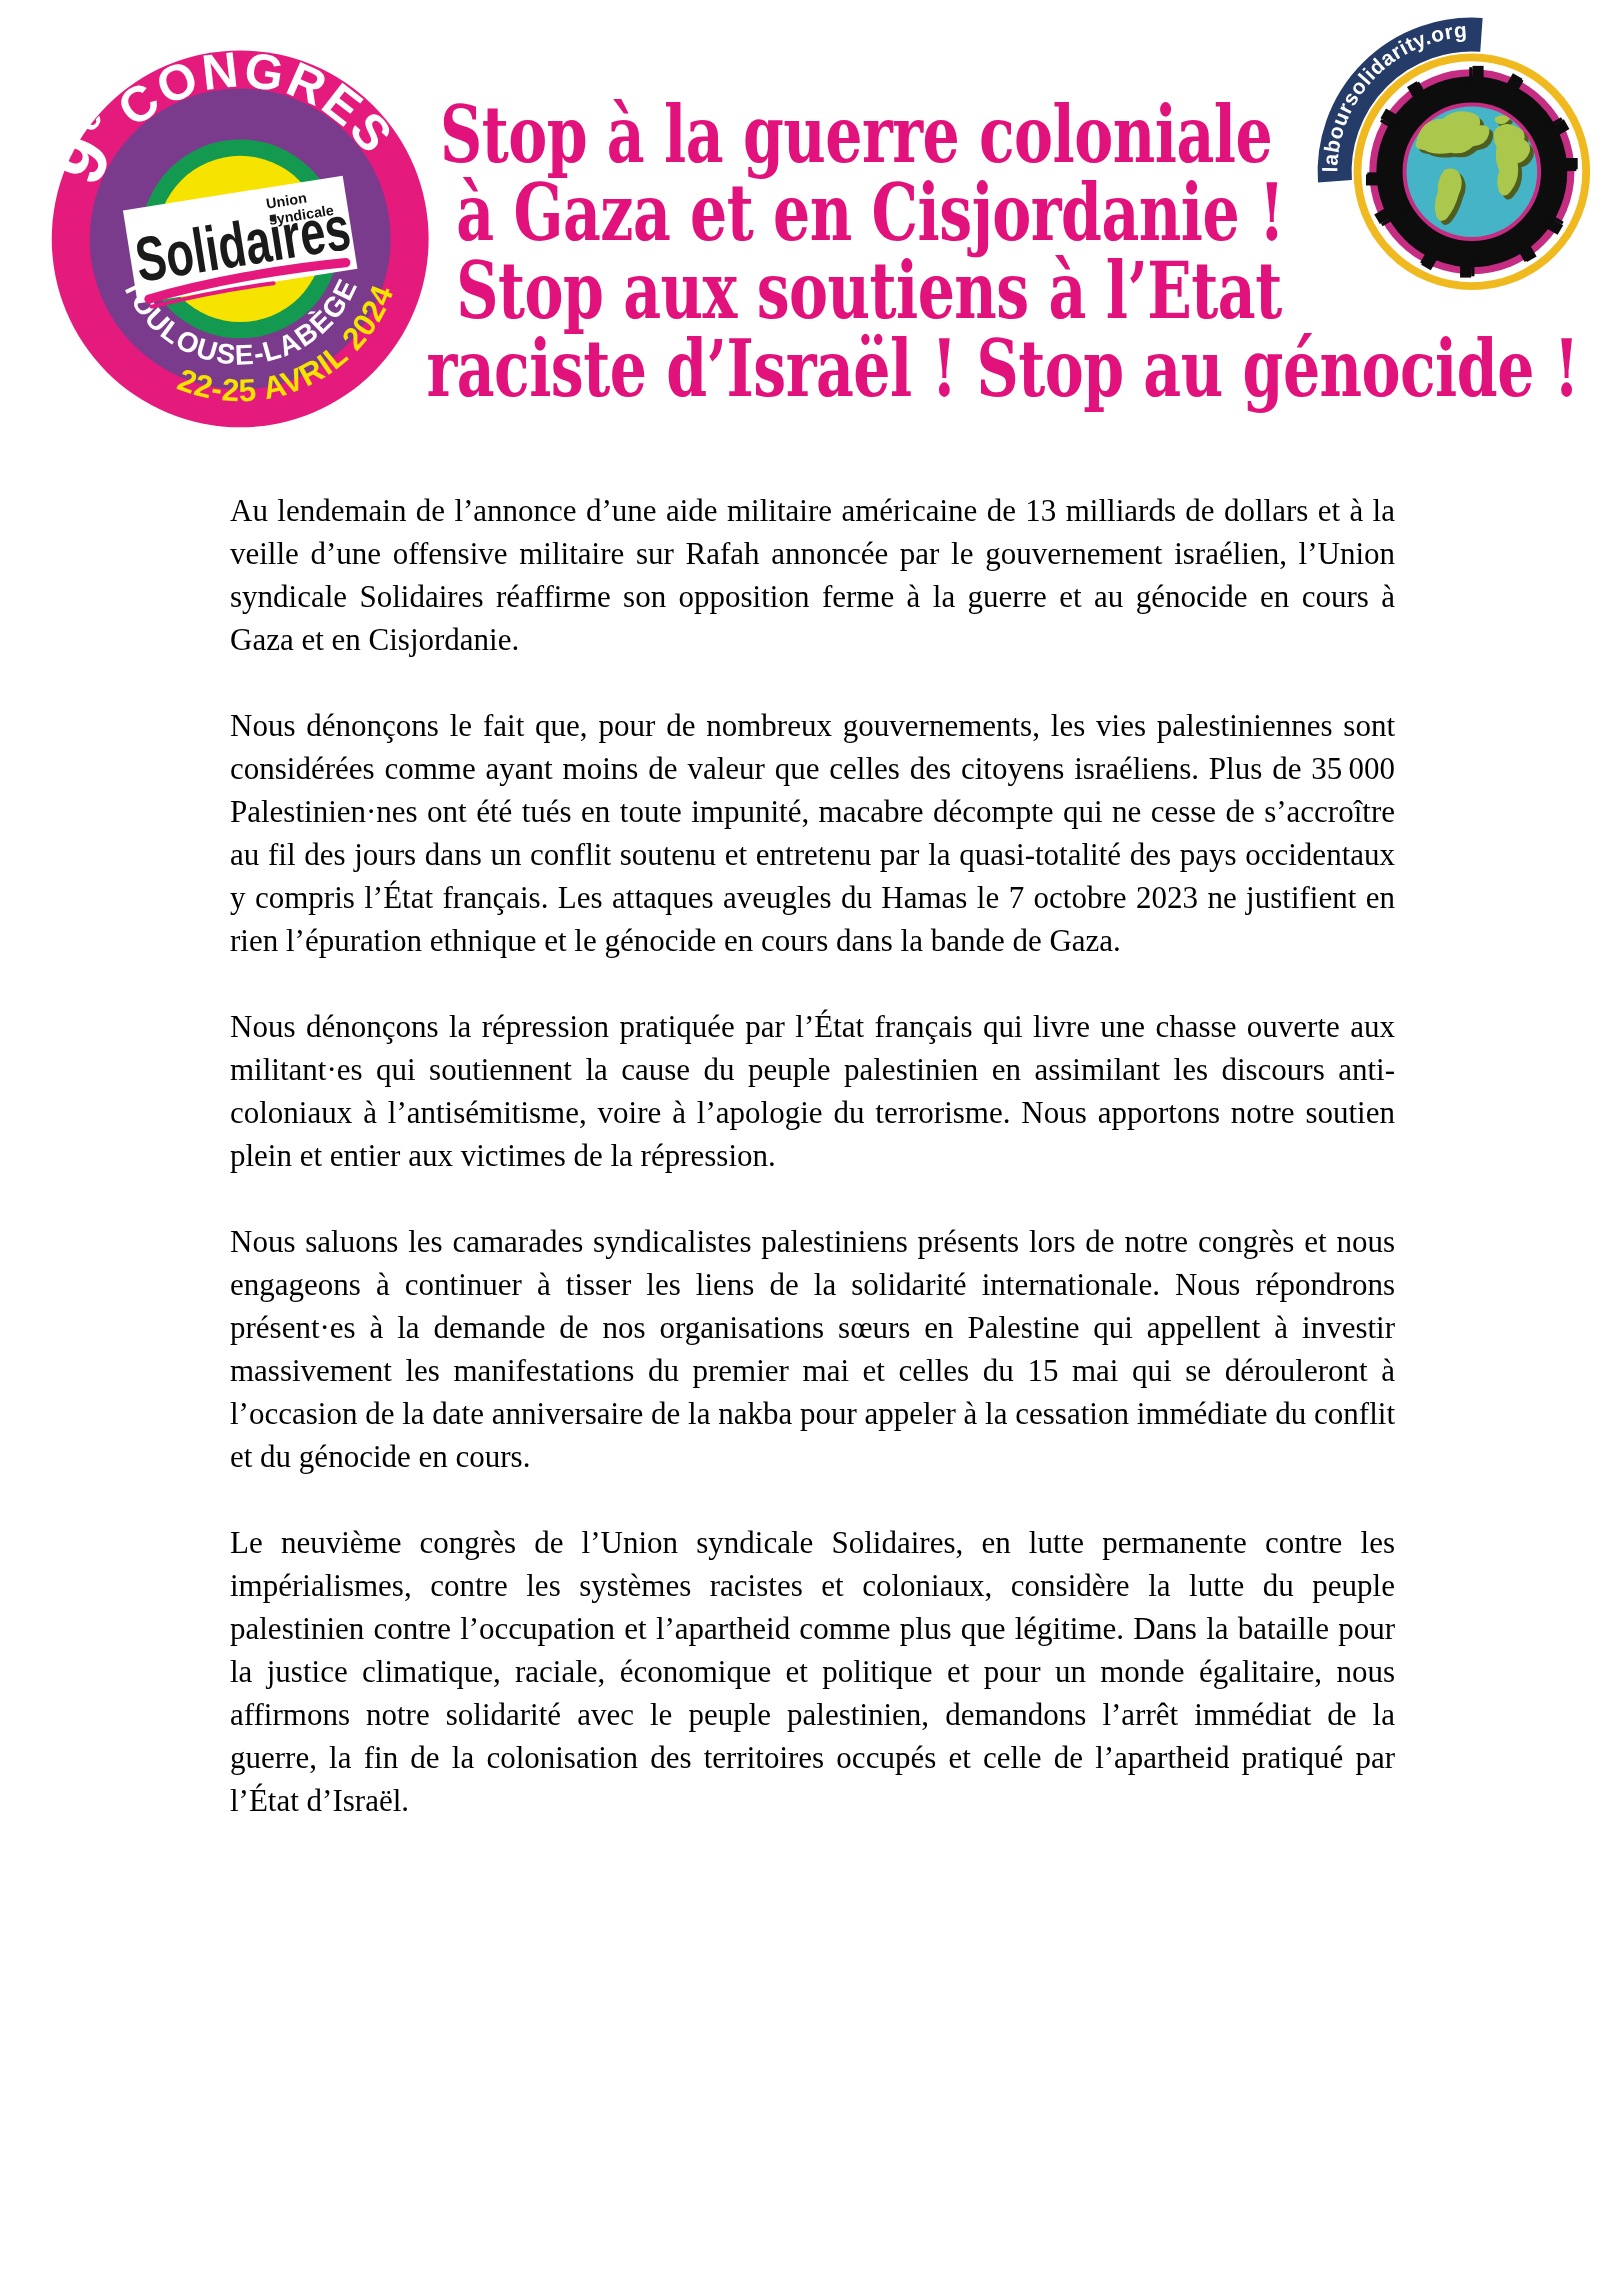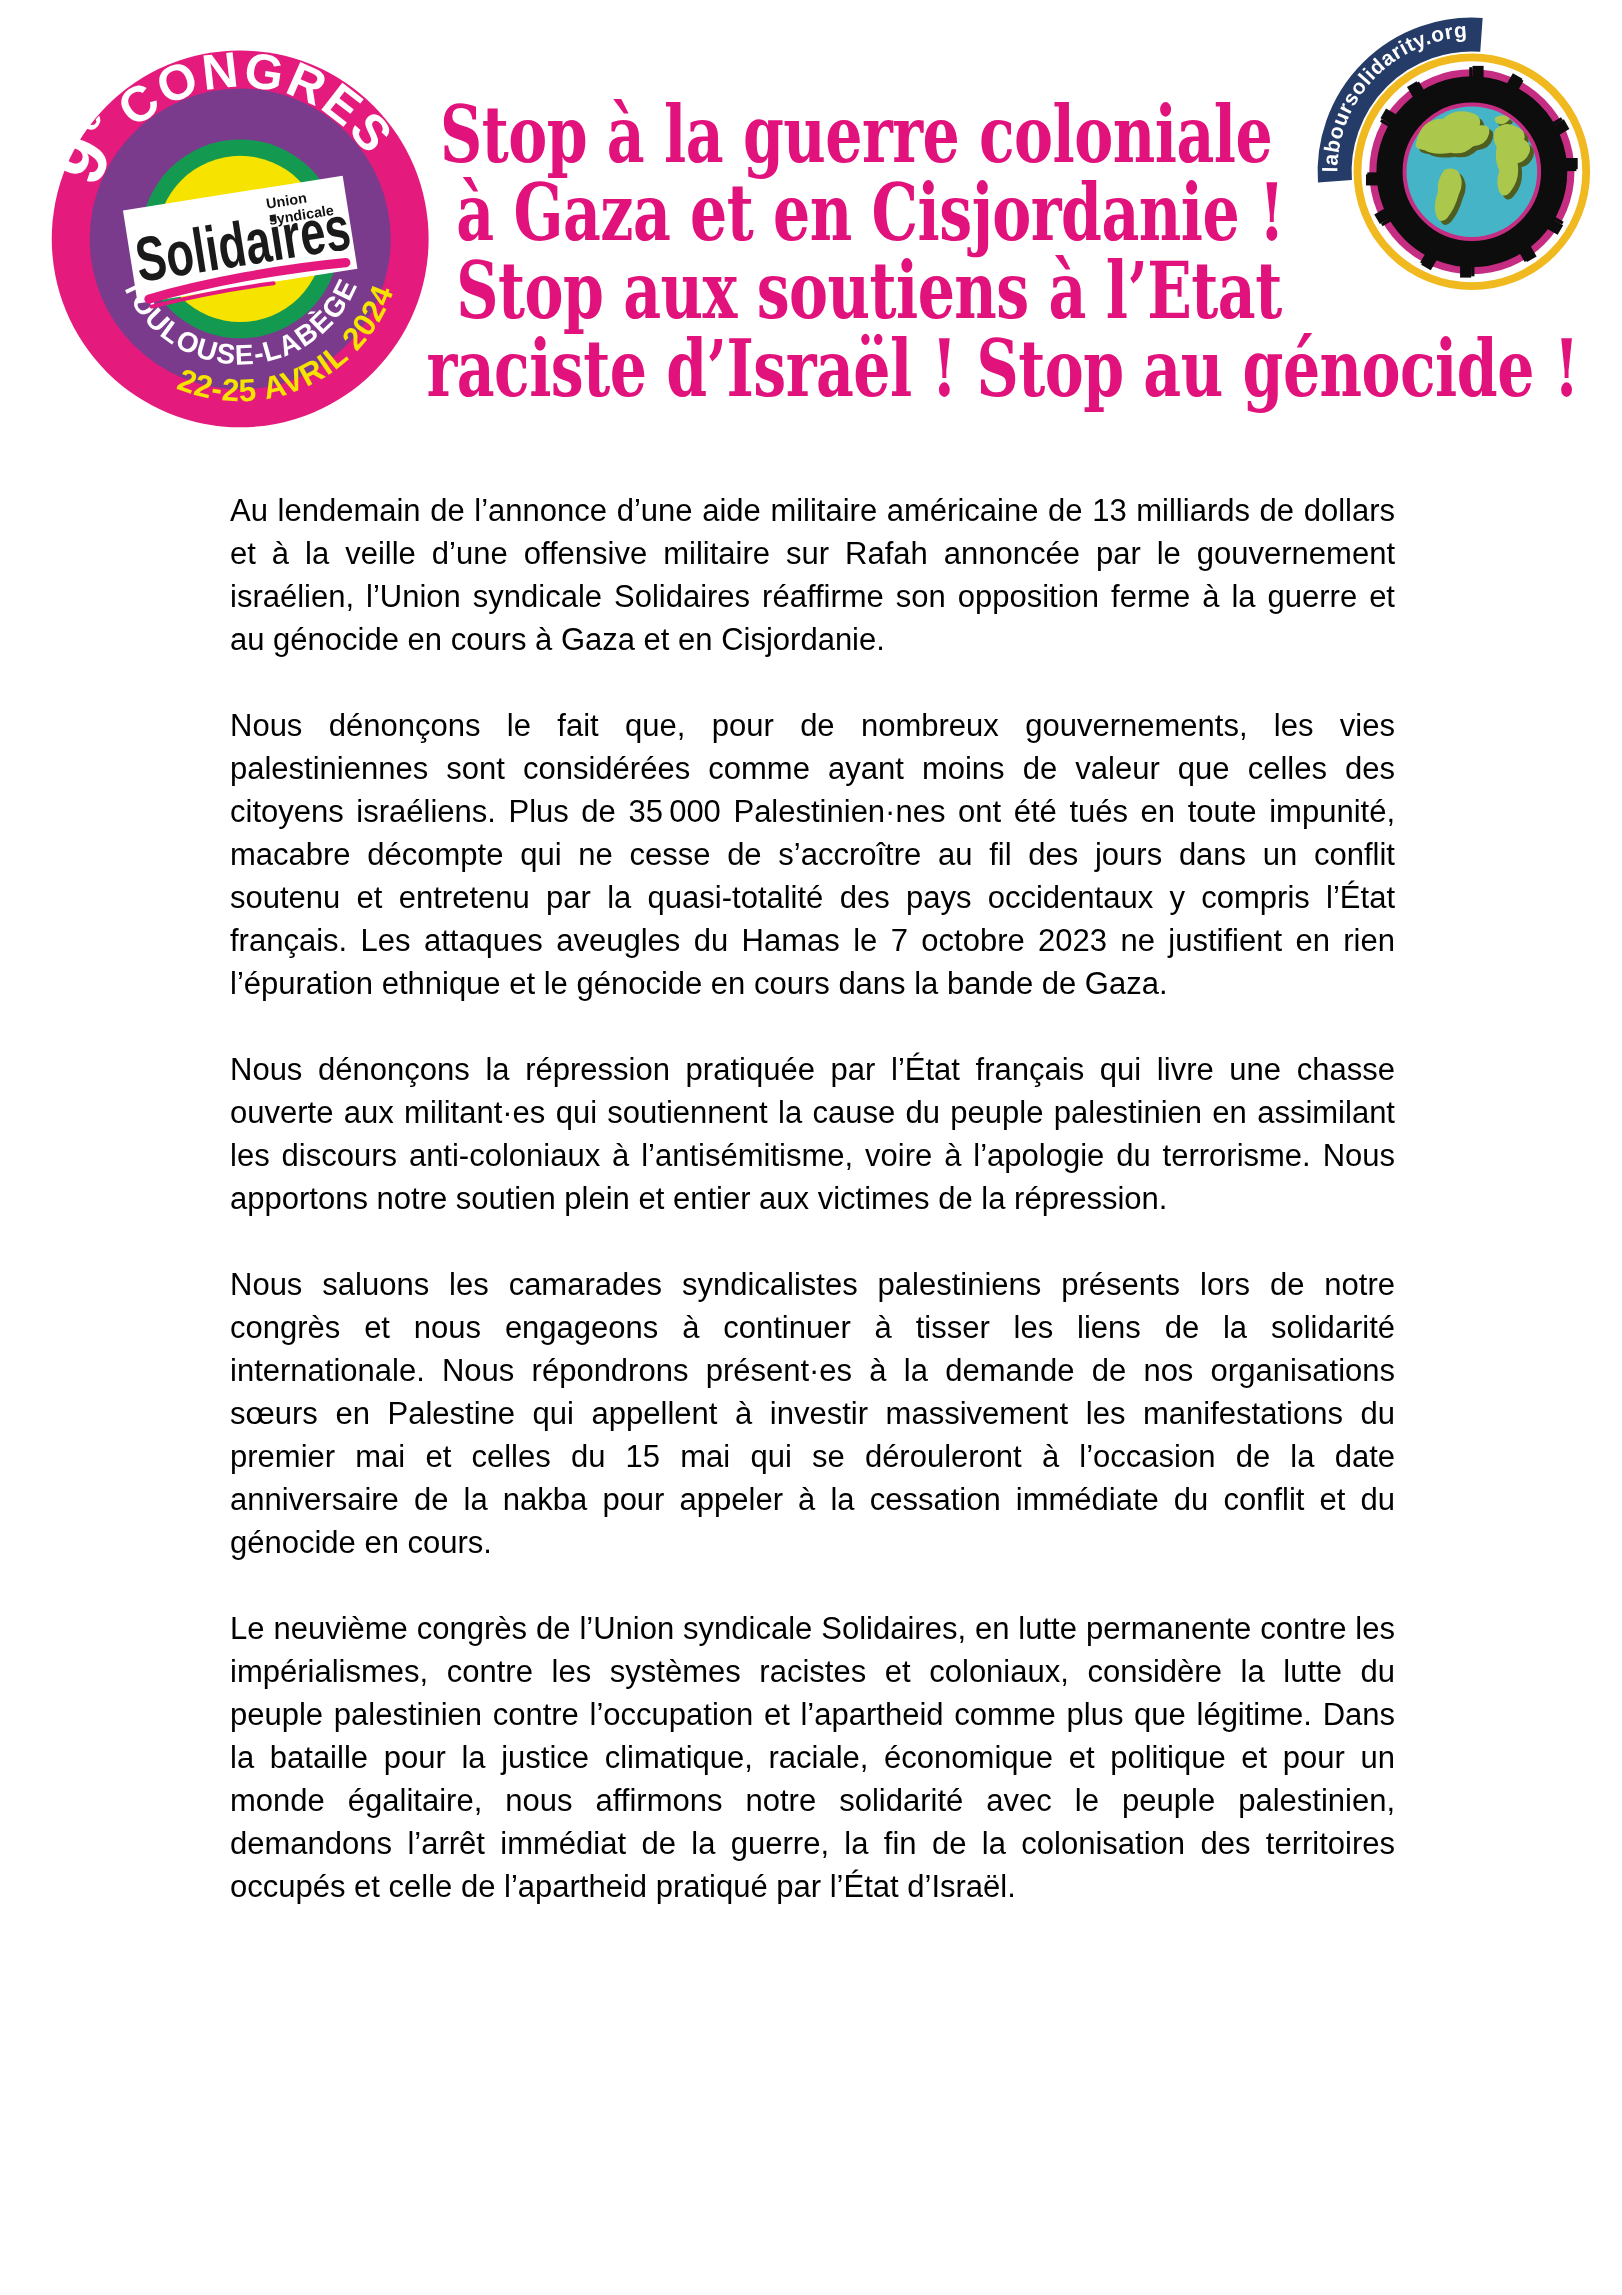--- a/index.html
+++ b/index.html
@@ -31,21 +31,21 @@
   .headline .line.indent { padding-left: 22px; }
   .headline .line.outdent { margin-left: -18.3px; }
 
   .content {
     position: absolute; left: 230px; top: 489px; width: 1165px;
     font-size: 31px; line-height: 43px;
     text-align: justify;
     color: #000000;
     -webkit-hyphens: auto; hyphens: auto;
   }
-  .content p { margin: 0 0 43px 0; }
+  .content p { margin: 0 0 43px 0; font-family: Liberation Serif, serif; }
   .content p:last-child { margin-bottom: 0; }
 </style>
 </head>
 <body>
 
 <div class="page">
 
   <svg class="congress-logo" viewBox="0 0 690 700" aria-hidden="true">
     <defs>
       <path id="arcTop" d="M 108 262 A 232 232 0 0 1 554 270" fill="none"></path>

